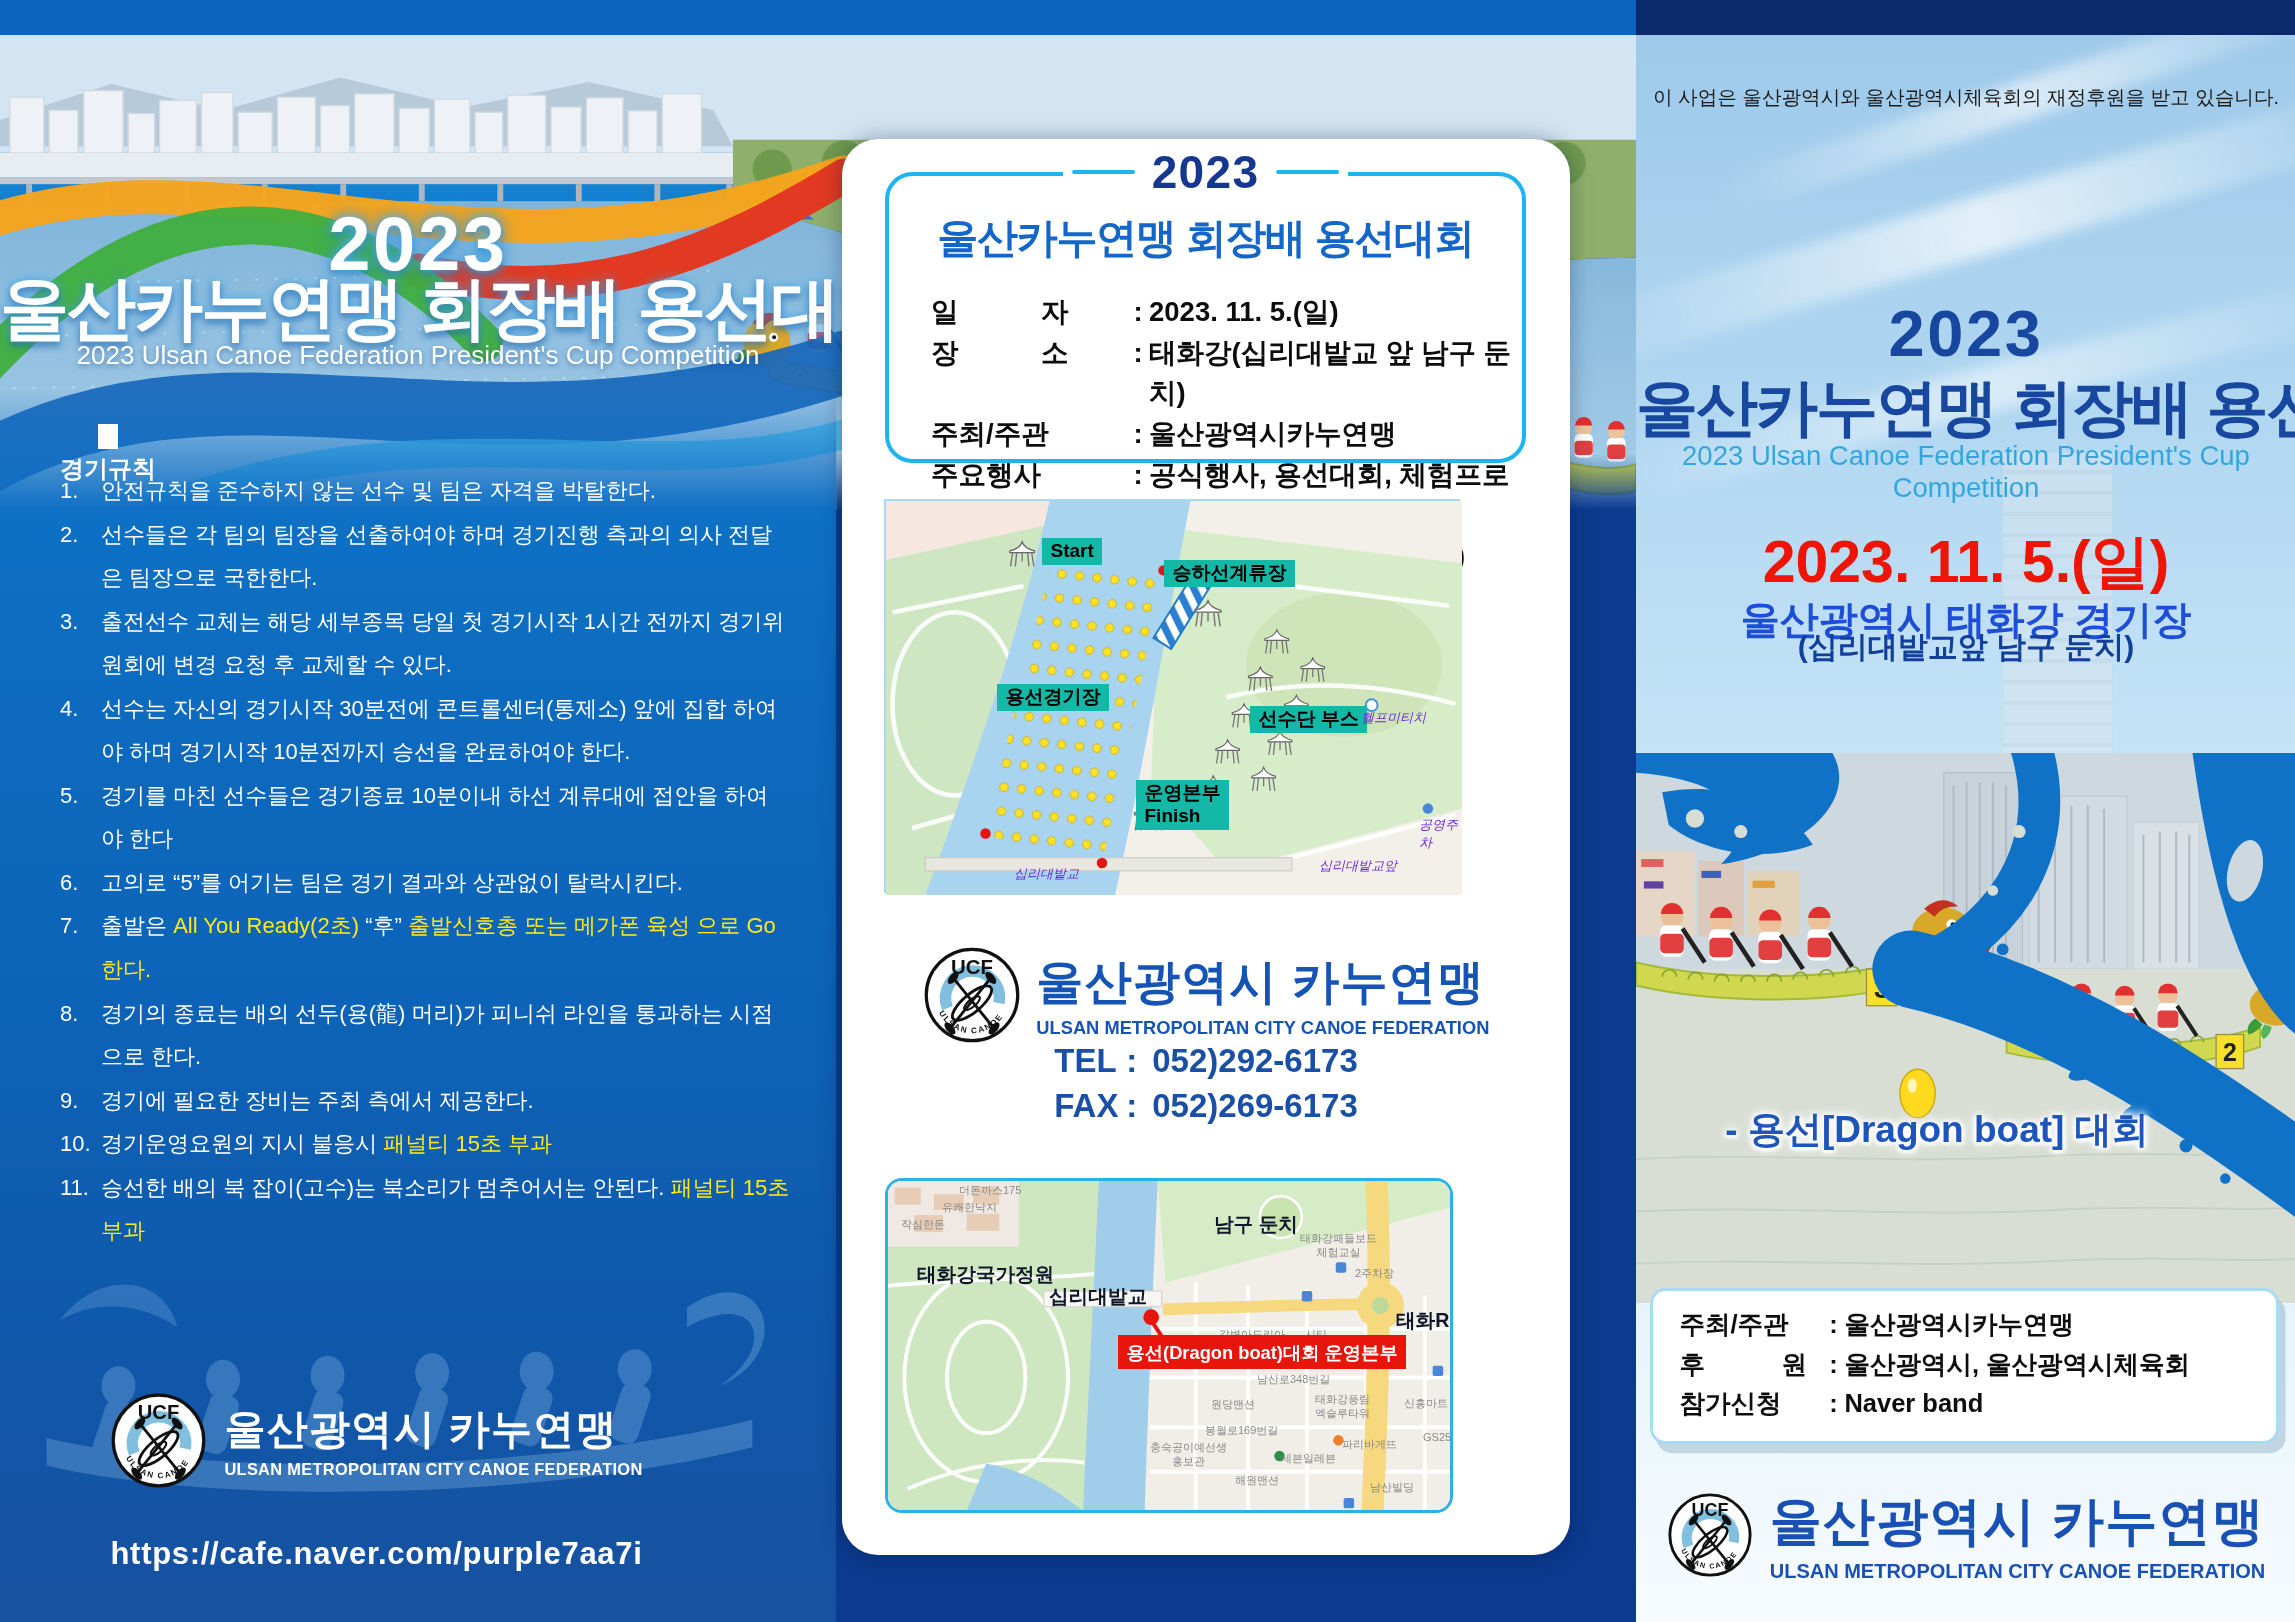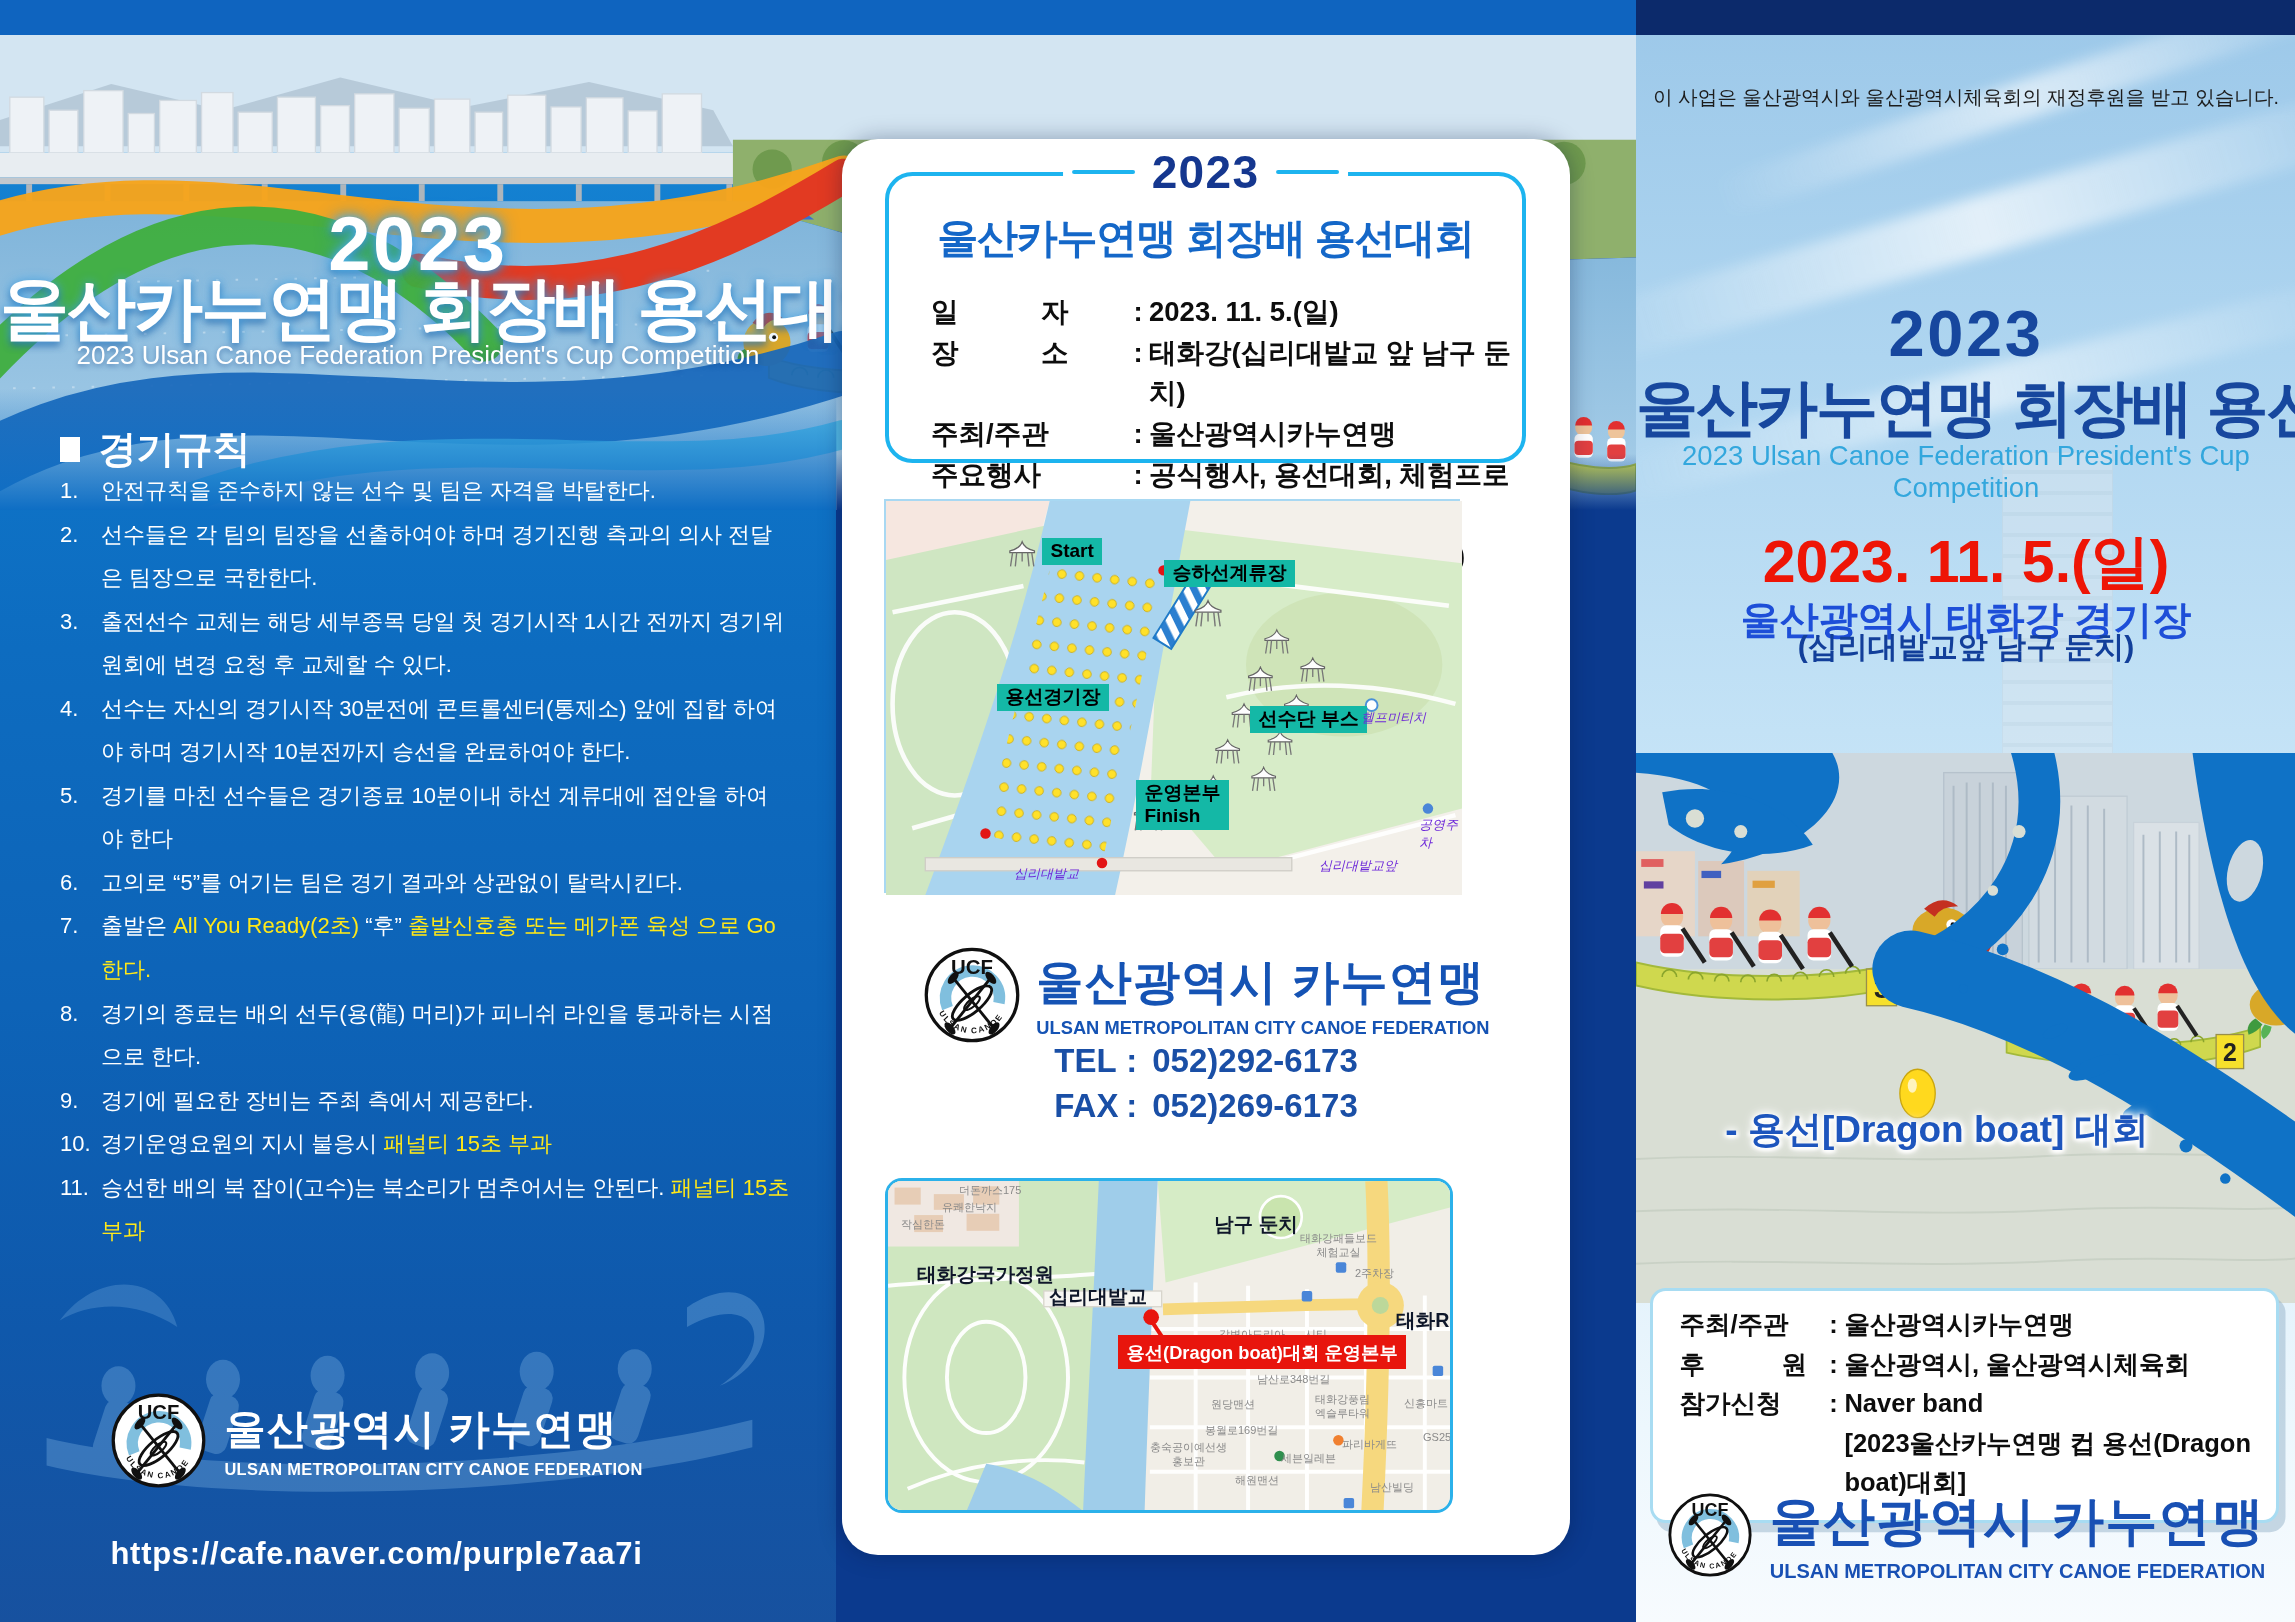--- a/index.html
+++ b/index.html
@@ -23,22 +23,22 @@
   
   .lp{position:absolute;left:0;top:0;width:836px;height:1623px;}
   .lp-year{position:absolute;left:0;top:200px;width:100%;text-align:center;color:#fff;
     font-size:76px;font-weight:800;letter-spacing:2.6px;
     text-shadow:0 0 9.2px rgba(90,190,240,.95),0 0 17px rgba(40,140,220,.9),0 3.3px 6.5px rgba(10,60,130,.55);}
   .lp-title{position:absolute;left:0;top:263px;width:100%;text-align:center;color:#fff;
     font-size:69px;font-weight:800;letter-spacing:-2px;white-space:nowrap;
     text-shadow:0 0 10.5px rgba(70,170,235,.9),0 3.9px 7.9px rgba(10,60,130,.6);}
   .lp-sub{position:absolute;left:0;top:340px;width:100%;text-align:center;color:#fff;
     font-size:26px;font-weight:500;text-shadow:0 2px 5.2px rgba(10,60,130,.5);}
-  .rules-heading{position:absolute;left:60px;top:424px;display:flex;align-items:center;gap:19px;
-    color:#fff;font-size:38px;font-weight:800;}
+  .rules-heading{position:absolute;left:60px;top:424px;display:flex;align-items:center;gap:4px;
+    color:#fff;font-size:24px;font-weight:800;flex-direction:column;}
   .rules-heading .sq{width:19.6px;height:25px;background:#fff;display:inline-block;}
   .rules{position:absolute;left:60px;top:469px;width:730px;color:#fff;}
   .rule{display:grid;grid-template-columns:41px 1fr;font-size:22px;line-height:1.98;font-weight:500;}
   .rule .rnum{text-align:left;}
   .yel{color:#ffe818;}
   .lp-logo-row{position:absolute;left:0;top:1392px;width:753px;display:flex;justify-content:center;
     align-items:center;gap:17px;}
   .lp-logo-row .ucf{width:97px;height:97px;}
   .org-kr-l{color:#fff;font-size:41px;font-weight:800;letter-spacing:1.3px;white-space:nowrap;}
   .org-en-l{color:#fff;font-size:16.4px;font-weight:700;letter-spacing:0.3px;white-space:nowrap;margin-top:3.9px;}
@@ -779,25 +779,20 @@
           <div class="irow">
             <span class="ilab">후   원</span>
             <span class="icol">:</span>
             <span class="ival">울산광역시, 울산광역시체육회</span>
           </div>
           <div class="irow">
             <span class="ilab">참가신청</span>
             <span class="icol">:</span>
             <span class="ival">Naver band</span>
           </div>
-          <div class="irow cont">
-            <span class="ilab"></span>
-            <span class="icol" style="visibility: hidden;">:</span>
-            <span class="ival">[2023울산카누연맹 컵 용선(Dragon boat)대회]</span>
-          </div>
         </div>
     </div>
 
     <div class="rp-logo-row">
       <svg class="ucf" viewBox="0 0 132 132" width="86" height="86">
           <use href="#ucf"></use>
         </svg>
       <div>
         <div class="org-kr-r">울산광역시 카누연맹</div>
         <div class="org-en-r">ULSAN METROPOLITAN CITY CANOE FEDERATION</div>

